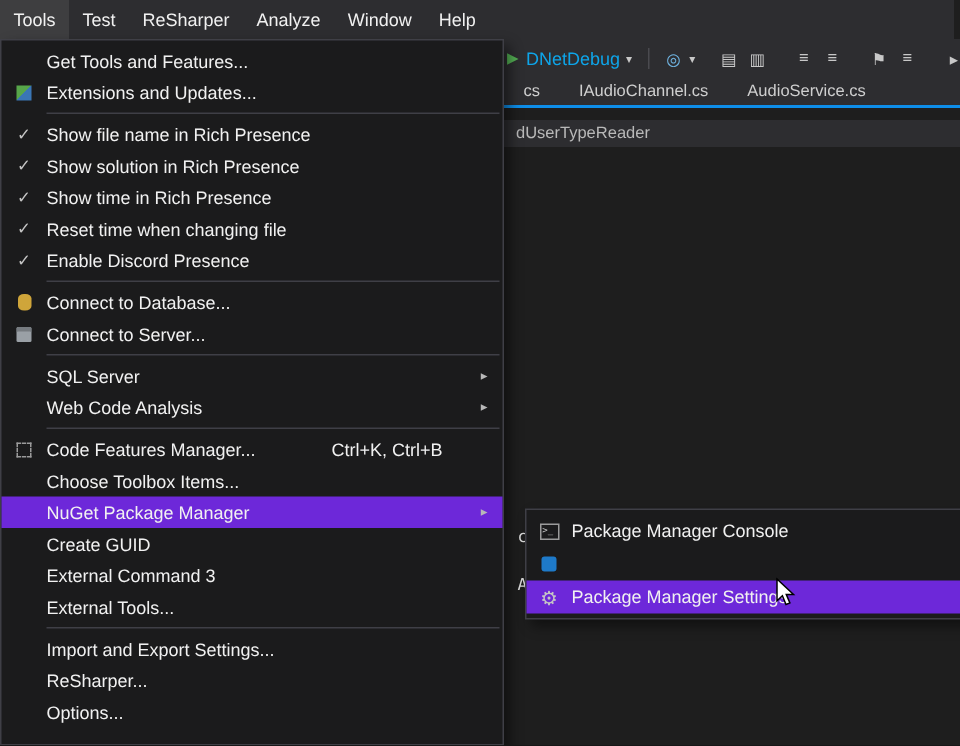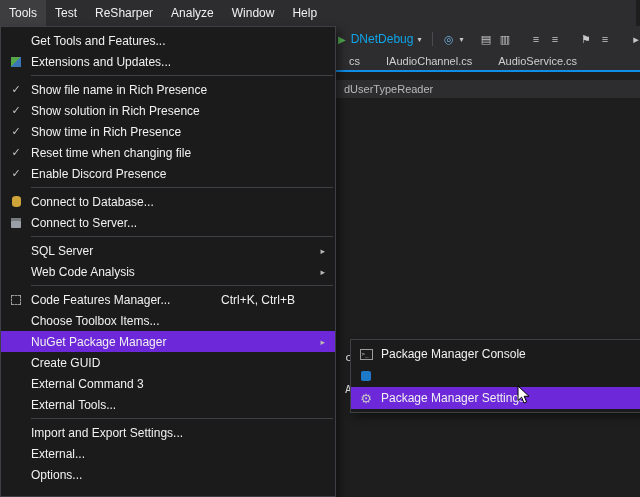--- a/index.html
+++ b/index.html
@@ -194,21 +194,21 @@
         <span class="col-ic"></span>
         <span class="lbl">External Tools...</span>
       </div>
       <div class="menu-sep"></div>
       <div class="menu-row">
         <span class="col-ic"></span>
         <span class="lbl">Import and Export Settings...</span>
       </div>
       <div class="menu-row">
         <span class="col-ic"></span>
-        <span class="lbl">External...</span>
+        <span class="lbl">ReSharper...</span>
       </div>
       <div class="menu-row">
         <span class="col-ic"></span>
         <span class="lbl">Options...</span>
       </div>
     </div>
   <div class="menu-pop" id="nuget-menu">
       <div class="menu-row">
         <span class="col-ic">
           <span class="ic console-icon">&gt;_</span>

